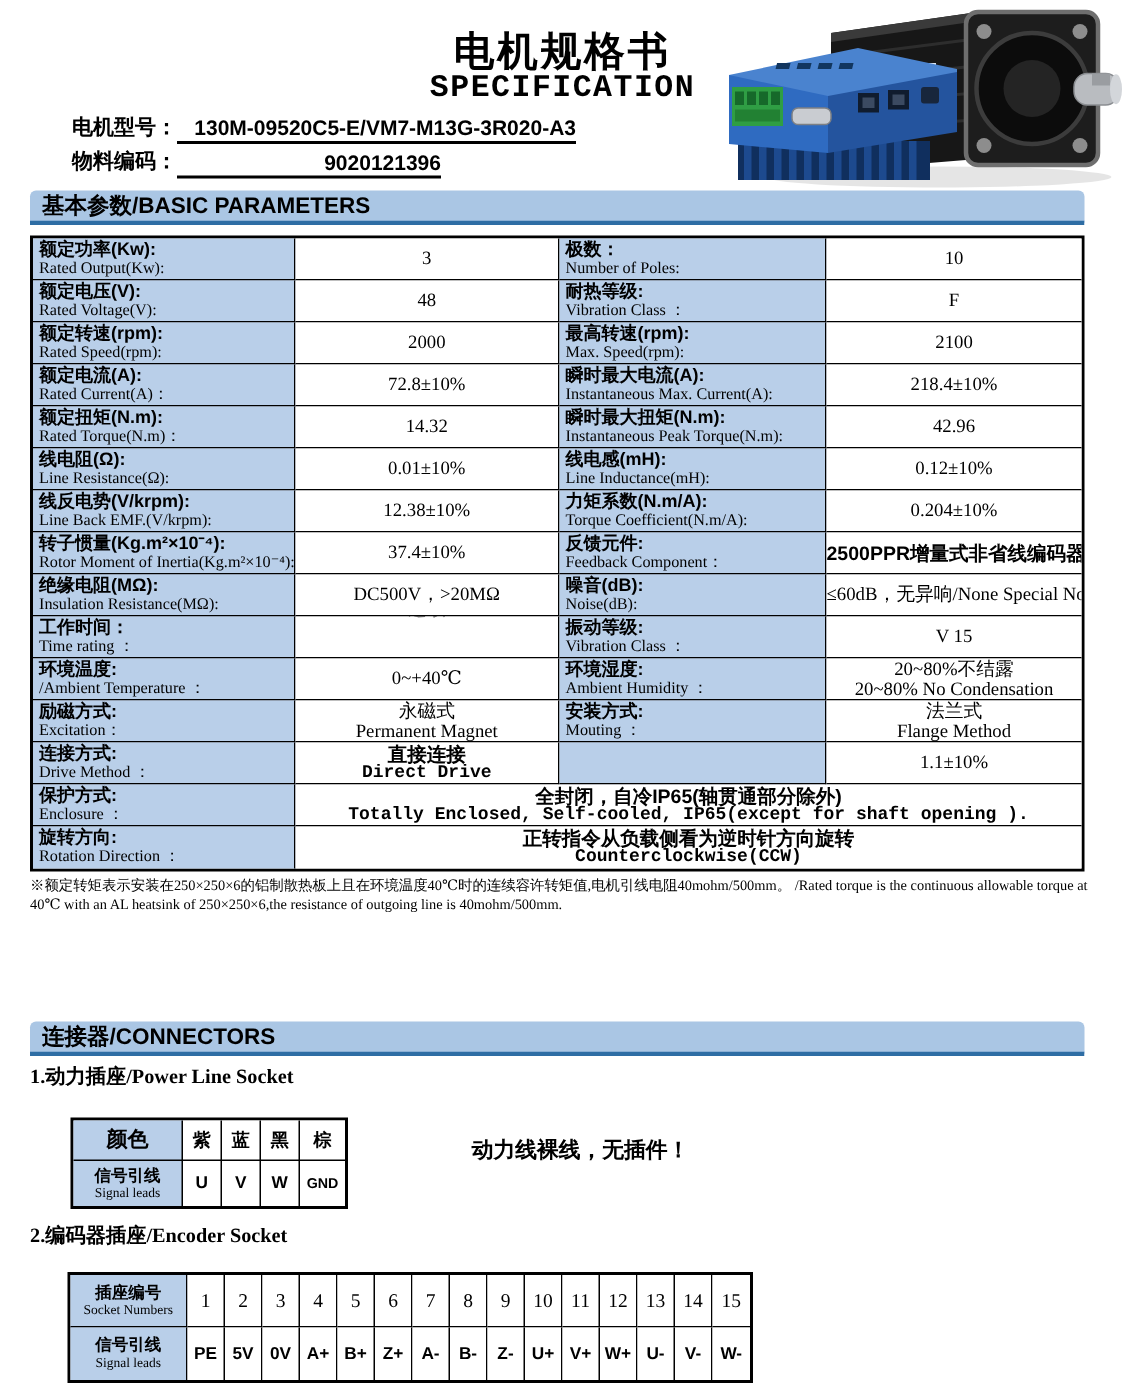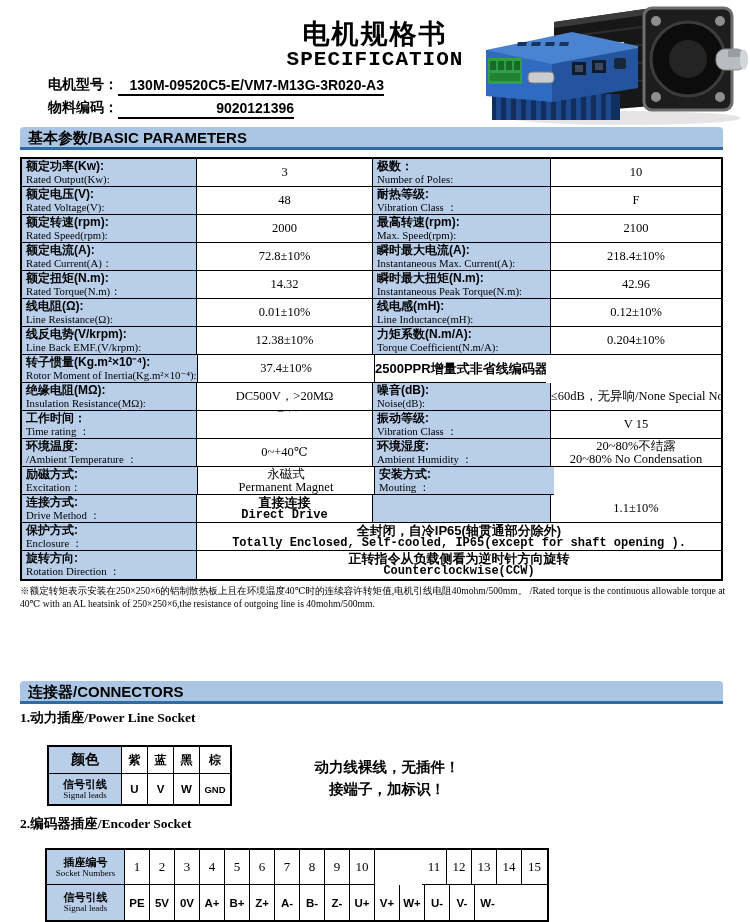--- a/index.html
+++ b/index.html
@@ -270,20 +270,24 @@
       </div>
     </div>
     <div class="trow">
       <div class="cell label" style="width: 176px;">
         <div class="lz">转子惯量(Kg.m²×10⁻⁴):</div>
         <div class="le">Rotor Moment of Inertia(Kg.m²×10⁻⁴):</div>
       </div>
       <div class="cell value" style="width: 177px;">
         <div class="vl">37.4±10%</div>
       </div>
+      <div class="cell label" style="width: 179px;">
+        <div class="lz">反馈元件:</div>
+        <div class="le">Feedback Component：</div>
+      </div>
       <div class="cell value" style="width: 171px;">
         <div class="vl vz">2500PPR增量式非省线编码器</div>
       </div>
     </div>
     <div class="trow">
       <div class="cell label" style="width: 176px;">
         <div class="lz">绝缘电阻(MΩ):</div>
         <div class="le">Insulation Resistance(MΩ):</div>
       </div>
       <div class="cell value" style="width: 177px;">
@@ -336,20 +340,24 @@
         <div class="lz">励磁方式:</div>
         <div class="le">Excitation：</div>
       </div>
       <div class="cell value" style="width: 177px;">
         <div class="vl">永磁式</div>
         <div class="vl">Permanent Magnet</div>
       </div>
       <div class="cell label" style="width: 179px;">
         <div class="lz">安装方式:</div>
         <div class="le">Mouting ：</div>
+      </div>
+      <div class="cell value" style="width: 171px;">
+        <div class="vl">法兰式</div>
+        <div class="vl">Flange Method</div>
       </div>
     </div>
     <div class="trow">
       <div class="cell label" style="width: 176px;">
         <div class="lz">连接方式:</div>
         <div class="le">Drive Method ：</div>
       </div>
       <div class="cell value" style="width: 177px;">
         <div class="vl vz">直接连接</div>
         <div class="vl vm">Direct Drive</div>
@@ -423,21 +431,20 @@
         <div class="c-sig">W</div>
       </div>
       <div class="mcell" style="width: 30px; height: 30px;">
         <div class="c-sig small">GND</div>
       </div>
     </div>
   </div>
 
 <div class="power-note">
   <div>动力线裸线，无插件！</div>
-  <div>接端子，加标识！</div>
 </div>
 
 <div class="sub-heading" id="heading-encoder">2.编码器插座/Encoder Socket</div>
 
 <div class="mini-table" id="encoder-table">
     <div class="mrow">
       <div class="mcell hdr" style="width: 78px; height: 35px;">
         <div class="h-zh">插座编号</div>
         <div class="h-en">Socket Numbers</div>
       </div>
@@ -464,21 +471,21 @@
       </div>
       <div class="mcell" style="width: 25px; height: 35px;">
         <div class="c-num">8</div>
       </div>
       <div class="mcell" style="width: 25px; height: 35px;">
         <div class="c-num">9</div>
       </div>
       <div class="mcell" style="width: 25px; height: 35px;">
         <div class="c-num">10</div>
       </div>
-      <div class="mcell" style="width: 25px; height: 35px; margin-left: 47px;">
+      <div class="mcell" style="width: 25px; height: 35px;">
         <div class="c-num">11</div>
       </div>
       <div class="mcell" style="width: 25px; height: 35px;">
         <div class="c-num">12</div>
       </div>
       <div class="mcell" style="width: 25px; height: 35px;">
         <div class="c-num">13</div>
       </div>
       <div class="mcell" style="width: 25px; height: 35px;">
         <div class="c-num">14</div>

